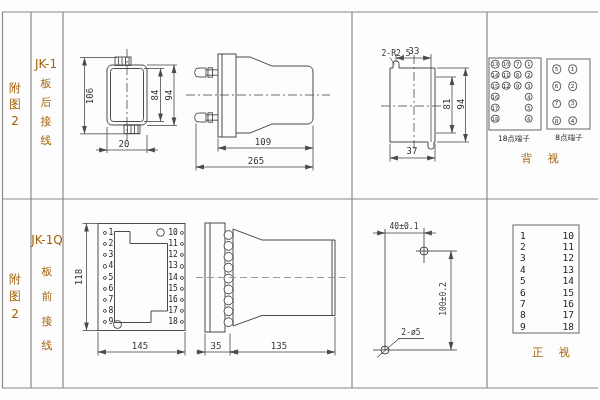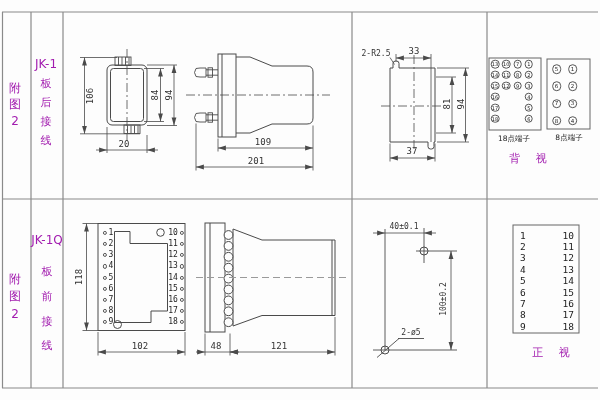--- a/index.html
+++ b/index.html
@@ -4,21 +4,21 @@
 <style>
   html,body{margin:0;padding:0;background:#fff;}
   #screen{position:relative;width:600px;height:400px;background:#fdfdfd;overflow:hidden;
           font-family:"DejaVu Sans",sans-serif;}
   #artwork{position:absolute;left:0;top:0;}
   .lbl{position:absolute;transform:translate(-50%,-50%);font:9px "DejaVu Sans Mono",monospace;
        color:#333;white-space:nowrap;line-height:1;}
   .lbl.rot{transform:translate(-50%,-50%) rotate(-90deg);}
   .lbl.f8{font-size:8px;}
   .cjk{position:absolute;transform:translate(-50%,-50%);font:12px "DejaVu Sans",sans-serif;
-       color:#a21caf;white-space:nowrap;line-height:1;}
+       color:#a16207;white-space:nowrap;line-height:1;}
   .cjk.f11{font-size:11px;}
   .cjk.sp{letter-spacing:6px;text-indent:6px;}
   .tlabel{position:absolute;transform:translate(-50%,-50%);font:7.5px "DejaVu Sans",sans-serif;
           color:#222;white-space:nowrap;line-height:1;}
   .t-circle{position:absolute;box-sizing:border-box;width:8.6px;height:8.6px;border:1px solid #555;
             border-radius:50%;transform:translate(-50%,-50%);font:5px "DejaVu Sans",sans-serif;
             color:#222;display:flex;align-items:center;justify-content:center;background:#fdfdfd;}
   .t-circle.big{width:9.6px;height:9.6px;font-size:5.5px;}
   .dot{position:absolute;box-sizing:border-box;width:4.2px;height:4.2px;border:1px solid #555;
        border-radius:50%;transform:translate(-50%,-50%);background:#fdfdfd;}
@@ -220,44 +220,44 @@
   <span class="cjk f11" style="left:46px;top:83px">板</span>
   <span class="cjk f11" style="left:46px;top:102px">后</span>
   <span class="cjk f11" style="left:46px;top:121px">接</span>
   <span class="cjk f11" style="left:46px;top:140px">线</span>
 
   <span class="lbl rot" style="left:90px;top:96px">106</span>
   <span class="lbl rot" style="left:155px;top:95px">84</span>
   <span class="lbl rot" style="left:168.5px;top:95px">94</span>
   <span class="lbl" style="left:124px;top:144px">20</span>
   <span class="lbl" style="left:263px;top:142px">109</span>
-  <span class="lbl" style="left:256px;top:160.5px">201</span>
-  <span class="lbl f8" style="left:376px;top:54px">2-R2.5</span>
+  <span class="lbl" style="left:256px;top:160.5px">265</span>
+  <span class="lbl f8" style="left:396px;top:54px">2-R2.5</span>
   <span class="lbl" style="left:414px;top:51px">33</span>
   <span class="lbl rot" style="left:447px;top:104px">81</span>
   <span class="lbl rot" style="left:461px;top:104px">94</span>
   <span class="lbl" style="left:412px;top:151px">37</span>
 
   <span class="tlabel" style="left:514px;top:139px">18点端子</span>
   <span class="tlabel" style="left:569px;top:138px">8点端子</span>
-  <span class="cjk f11 sp" style="left:528px;top:158px">背 视</span>
+  <span class="cjk f11 sp" style="left:540px;top:158px">背 视</span>
 
   <span class="cjk" style="left:15px;top:279px">附</span>
   <span class="cjk" style="left:15px;top:296px">图</span>
   <span class="cjk" style="left:15px;top:314px">2</span>
   <span class="cjk" style="left:47px;top:240px">JK-1Q</span>
   <span class="cjk f11" style="left:47px;top:271px">板</span>
   <span class="cjk f11" style="left:47px;top:296px">前</span>
   <span class="cjk f11" style="left:47px;top:321px">接</span>
   <span class="cjk f11" style="left:47px;top:345px">线</span>
 
   <span class="lbl rot" style="left:79px;top:277px">118</span>
-  <span class="lbl" style="left:140px;top:345.5px">102</span>
-  <span class="lbl" style="left:216px;top:345.5px">48</span>
-  <span class="lbl" style="left:279px;top:345.5px">121</span>
+  <span class="lbl" style="left:140px;top:345.5px">145</span>
+  <span class="lbl" style="left:216px;top:345.5px">35</span>
+  <span class="lbl" style="left:279px;top:345.5px">135</span>
   <span class="lbl f8" style="left:404px;top:227px">40±0.1</span>
   <span class="lbl f8 rot" style="left:444px;top:299px">100±0.2</span>
   <span class="lbl f8" style="left:411px;top:333px">2-ø5</span>
   <span class="cjk f11 sp" style="left:551px;top:352px">正 视</span>
 
   <div id="gen-layer" style="position:absolute;left:0;top:0;width:600px;height:400px;">
       <span class="t-circle" style="left: 495px; top: 64px;">13</span>
       <span class="t-circle" style="left: 506.3px; top: 64px;">10</span>
       <span class="t-circle" style="left: 517.6px; top: 64px;">7</span>
       <span class="t-circle" style="left: 528.9px; top: 64px;">1</span>

